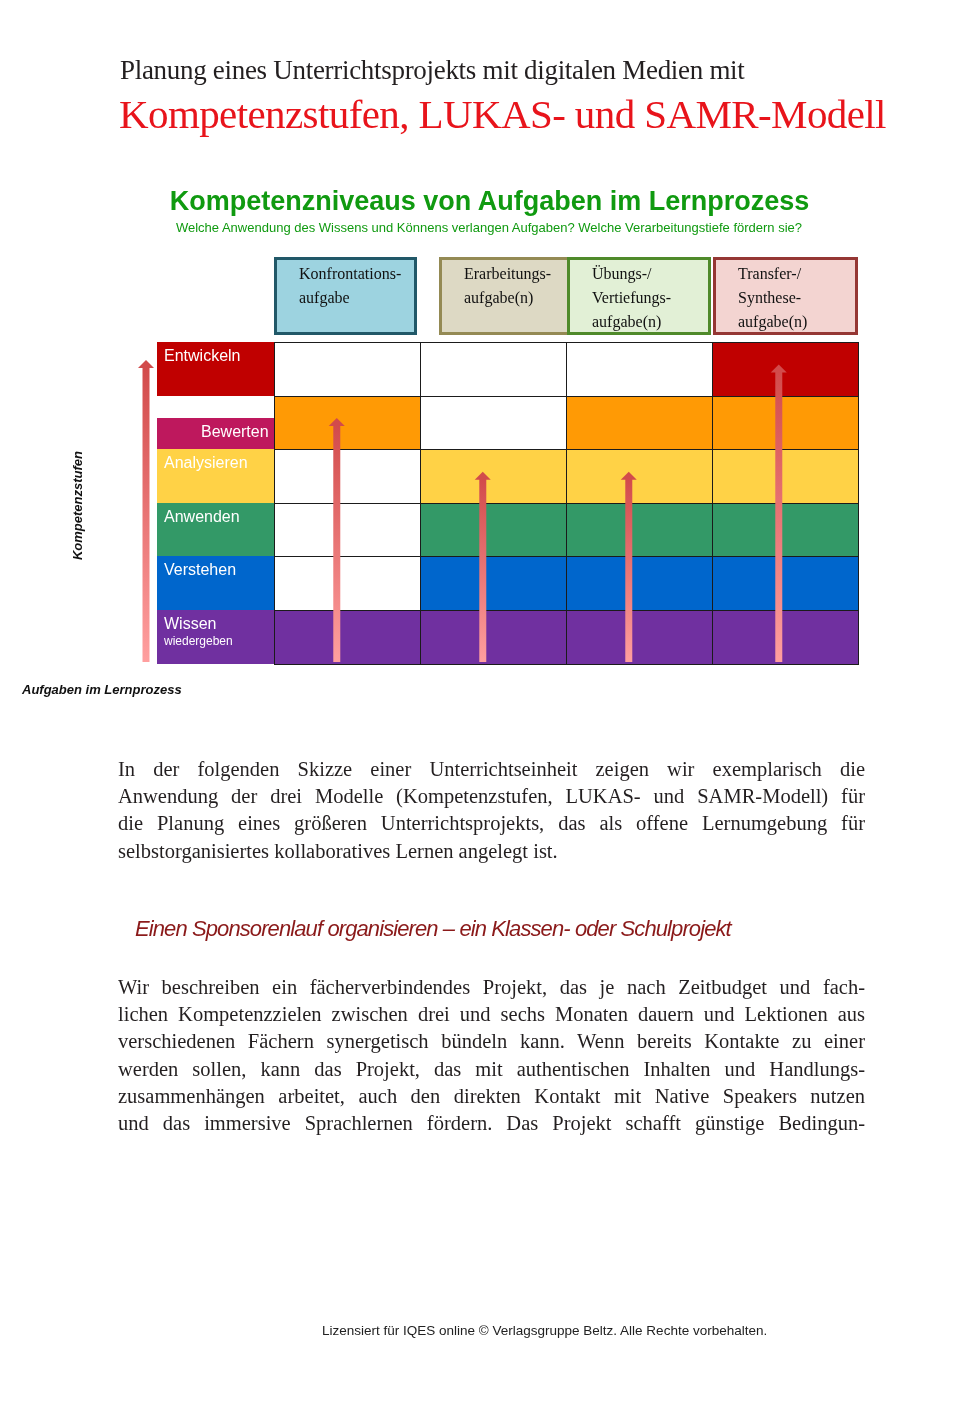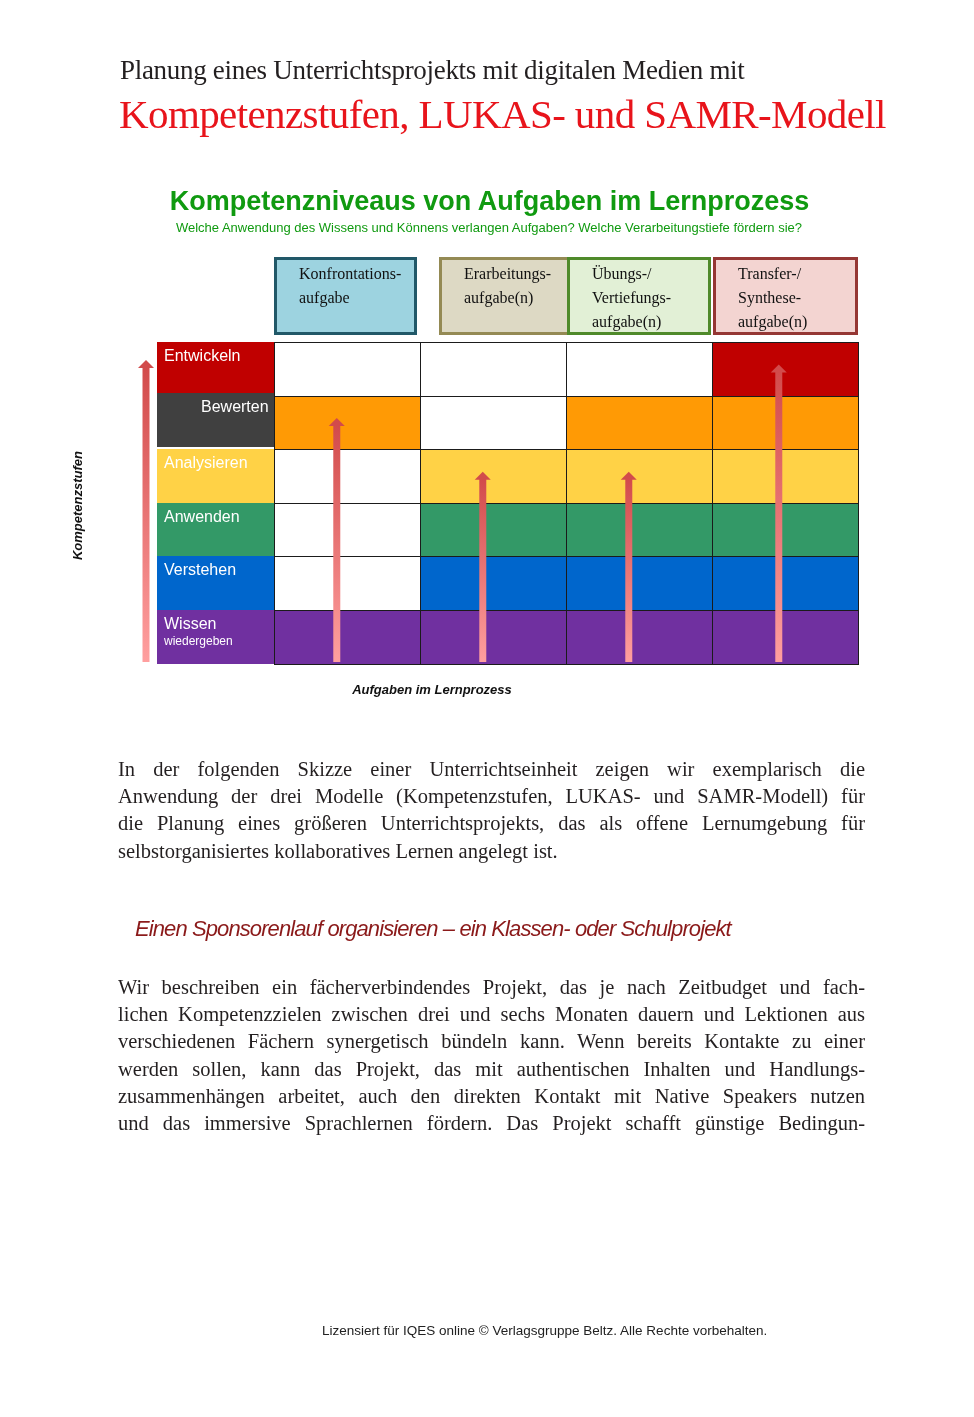--- a/index.html
+++ b/index.html
@@ -13,21 +13,21 @@
   .fig-sub { left: 0; width: 974px; top: 220px; text-align: center; font-family: "Liberation Sans", sans-serif; font-size: 13px; color: #109a10; padding-left: 4px; box-sizing: border-box; }
 
   .colhead { position: absolute; top: 257px; height: 78px; box-sizing: border-box; border: 3px solid; font-family: Liberation Serif, serif; font-size: 16px; line-height: 24px; padding: 2px 22px; color: #111; }
 
   .row-label { position: absolute; left: 157px; width: 117px; box-sizing: border-box; font-family: "Liberation Sans", sans-serif; color: #fff; font-size: 16px; padding: 4px 7px; line-height: 20px; }
   .row-label small { display: block; font-size: 12px; line-height: 14px; }
 
   .cell { position: absolute; box-sizing: border-box; border: 1px solid #1b1b1b; }
 
   .axis-y { left: 52px; top: 498px; width: 150px; transform: rotate(-90deg); transform-origin: center center; font-family: "Liberation Sans", sans-serif; font-weight: bold; font-style: italic; font-size: 13px; color: #111; text-align: center; margin-left: -50px; }
-  .axis-x { left: 0; width: 842px; top: 682px; text-align: center; font-family: "Liberation Sans", sans-serif; font-weight: bold; font-style: italic; font-size: 13px; color: #111; padding-left: 22px; box-sizing: border-box; }
+  .axis-x { left: 0; width: 842px; top: 682px; text-align: left; font-family: "Liberation Sans", sans-serif; font-weight: bold; font-style: italic; font-size: 13px; color: #111; padding-left: 22px; box-sizing: border-box; }
 
   .para { left: 118px; width: 747px; font-size: 20.5px; line-height: 27.2px; text-align: justify; font-family: "Liberation Serif", serif; color: #231f20; }
   .para span.line { display: block; text-align: justify; text-align-last: justify; white-space: nowrap; }
   .para span.line.last { text-align-last: left; }
 
   .section-h { left: 135px; top: 916px; font-family: "Liberation Sans", sans-serif; font-style: italic; font-size: 22px; color: #8b1a1a; letter-spacing: -0.9px; white-space: nowrap; }
 
   .footer { left: 322px; top: 1323px; font-family: "Liberation Sans", sans-serif; font-size: 13.5px; color: #222; white-space: nowrap; }
 
   svg.arrows { position: absolute; left: 0; top: 0; width: 974px; height: 1417px; pointer-events: none; }
@@ -60,21 +60,21 @@
       <div>Synthese-</div>
       <div>aufgabe(n)</div>
     </div>
     <div class="row-label" style="top: 342px; height: 54.1px; background: rgb(192, 0, 0);">
       <div>Entwickeln</div>
     </div>
     <div class="cell" style="left: 274px; top: 342px; width: 147px; height: 54.6px; background: rgb(255, 255, 255);"></div>
     <div class="cell" style="left: 420px; top: 342px; width: 147px; height: 54.6px; background: rgb(255, 255, 255);"></div>
     <div class="cell" style="left: 566px; top: 342px; width: 147px; height: 54.6px; background: rgb(255, 255, 255);"></div>
     <div class="cell" style="left: 712px; top: 342px; width: 147px; height: 54.6px; background: rgb(192, 0, 0);"></div>
-    <div class="row-label" style="top: 393px; height: 54.1px; background: #404040; padding-left: 44px;">
+    <div class="row-label" style="top: 418px; height: 54.1px; background: #be185d; padding-left: 44px;">
       <div>Bewerten</div>
     </div>
     <div class="cell" style="left: 274px; top: 395.6px; width: 147px; height: 54.6px; background: rgb(255, 154, 5);"></div>
     <div class="cell" style="left: 420px; top: 395.6px; width: 147px; height: 54.6px; background: rgb(255, 255, 255);"></div>
     <div class="cell" style="left: 566px; top: 395.6px; width: 147px; height: 54.6px; background: rgb(255, 154, 5);"></div>
     <div class="cell" style="left: 712px; top: 395.6px; width: 147px; height: 54.6px; background: rgb(255, 154, 5);"></div>
     <div class="row-label" style="top: 449.2px; height: 55px; background: rgb(255, 210, 70);">
       <div>Analysieren</div>
     </div>
     <div class="cell" style="left: 274px; top: 449.2px; width: 147px; height: 54.6px; background: rgb(255, 255, 255);"></div>

